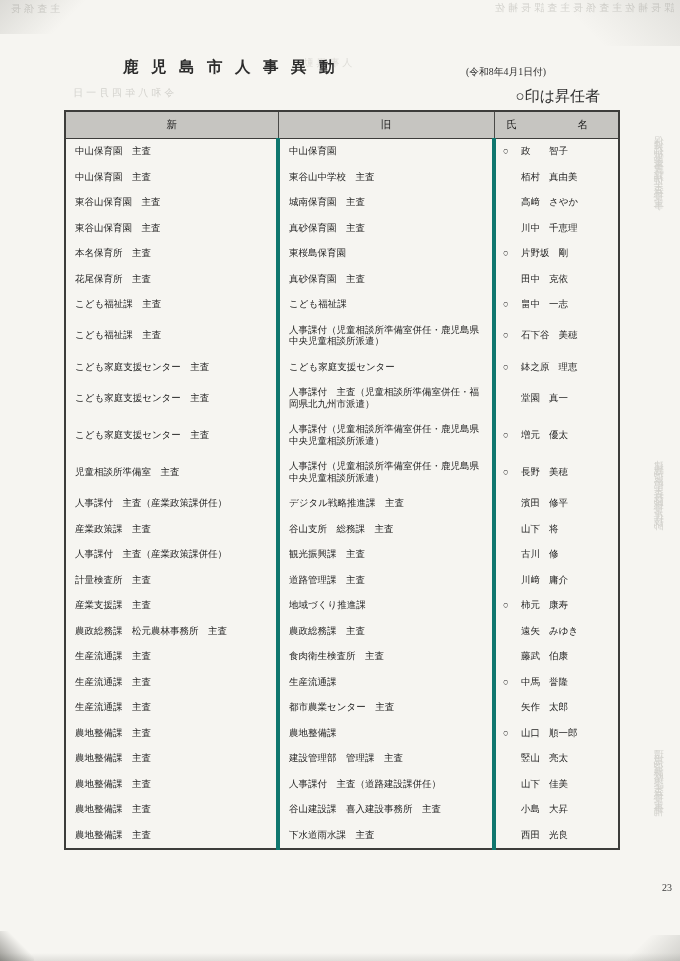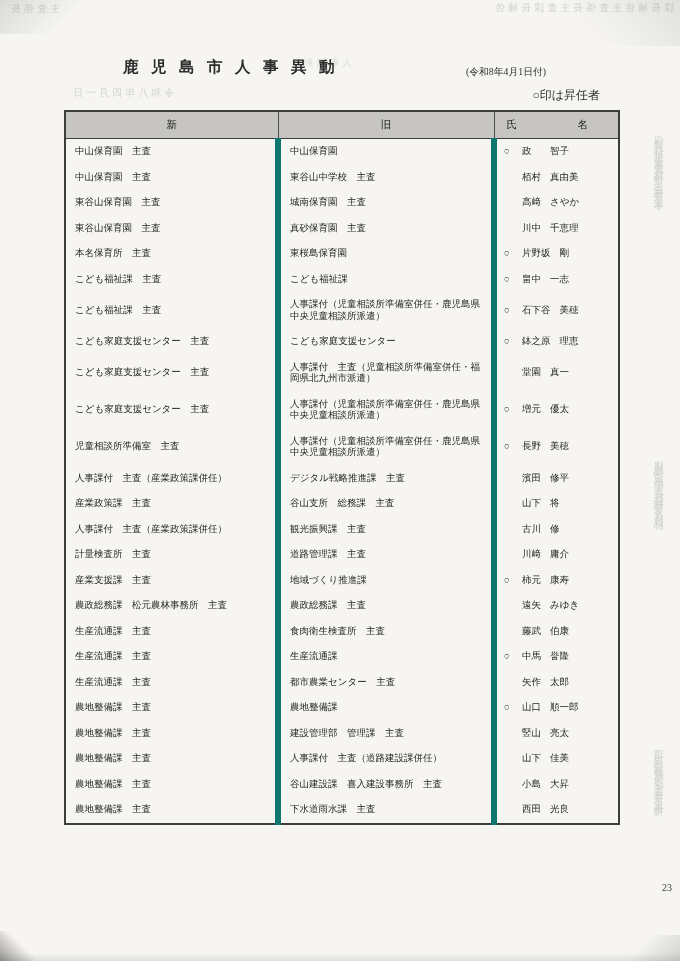--- a/index.html
+++ b/index.html
@@ -16,21 +16,21 @@
     position:absolute;left:123px;top:57px;
     font-size:15.5px;font-weight:700;letter-spacing:12.5px;
     color:#2b2b2b;white-space:nowrap;
   }
   .date-note{
     position:absolute;left:466px;top:66px;
     font-size:9.8px;color:#2e2e2e;white-space:nowrap;
   }
   .legend-note{
     position:absolute;right:80px;top:87px;
-    font-size:12px;color:#2e2e2e;white-space:nowrap;
+    font-size:15px;color:#2e2e2e;white-space:nowrap;
   }
   
   table.personnel{
     position:absolute;left:64px;top:110px;
     width:554px;
     border-collapse:collapse;
     table-layout:fixed;
     border:2px solid #3d3d3b;
   }
   col.c-new{width:213px;}
@@ -50,21 +50,21 @@
     display:flex;justify-content:space-between;
     padding:0 30px 0 12px;align-items:center;height:100%;
   }
   tbody td{
     font-size:9.5px;
     line-height:11.5px;
     vertical-align:middle;
     padding:7px 8px 7px 9px;
     color:#252525;
   }
-  tbody td + td{border-left:6px solid #0f766e;margin-left:17px;}
+  tbody td + td{border-left:4px solid #0f766e;margin-left:17px;}
   tbody td.cell-name{padding-left:7px;padding-right:2px;}
   .name-wrap{display:flex;align-items:center;white-space:nowrap;}
   .circle-mark{display:inline-block;width:18px;flex:0 0 18px;}
   .surname{display:inline-block;min-width:19px;}
   .given{display:inline-block;margin-left:9px;}
   
   .page-number{
     position:absolute;left:0;top:882px;width:672px;
     text-align:right;font-size:10px;color:#3a3a3a;
   }
@@ -184,20 +184,31 @@
       <td class="cell-old">東桜島保育園</td>
       <td class="cell-name">
         <span class="name-wrap">
           <span class="circle-mark">○</span>
           <span class="surname">片野坂</span>
           <span class="given">剛</span>
         </span>
       </td>
     </tr>
         <tr>
+      <td class="cell-new">花尾保育所　主査</td>
+      <td class="cell-old">真砂保育園　主査</td>
+      <td class="cell-name">
+        <span class="name-wrap">
+          <span class="circle-mark"></span>
+          <span class="surname">田中</span>
+          <span class="given">克依</span>
+        </span>
+      </td>
+    </tr>
+        <tr>
       <td class="cell-new">こども福祉課　主査</td>
       <td class="cell-old">こども福祉課</td>
       <td class="cell-name">
         <span class="name-wrap">
           <span class="circle-mark">○</span>
           <span class="surname">畠中</span>
           <span class="given">一志</span>
         </span>
       </td>
     </tr>

